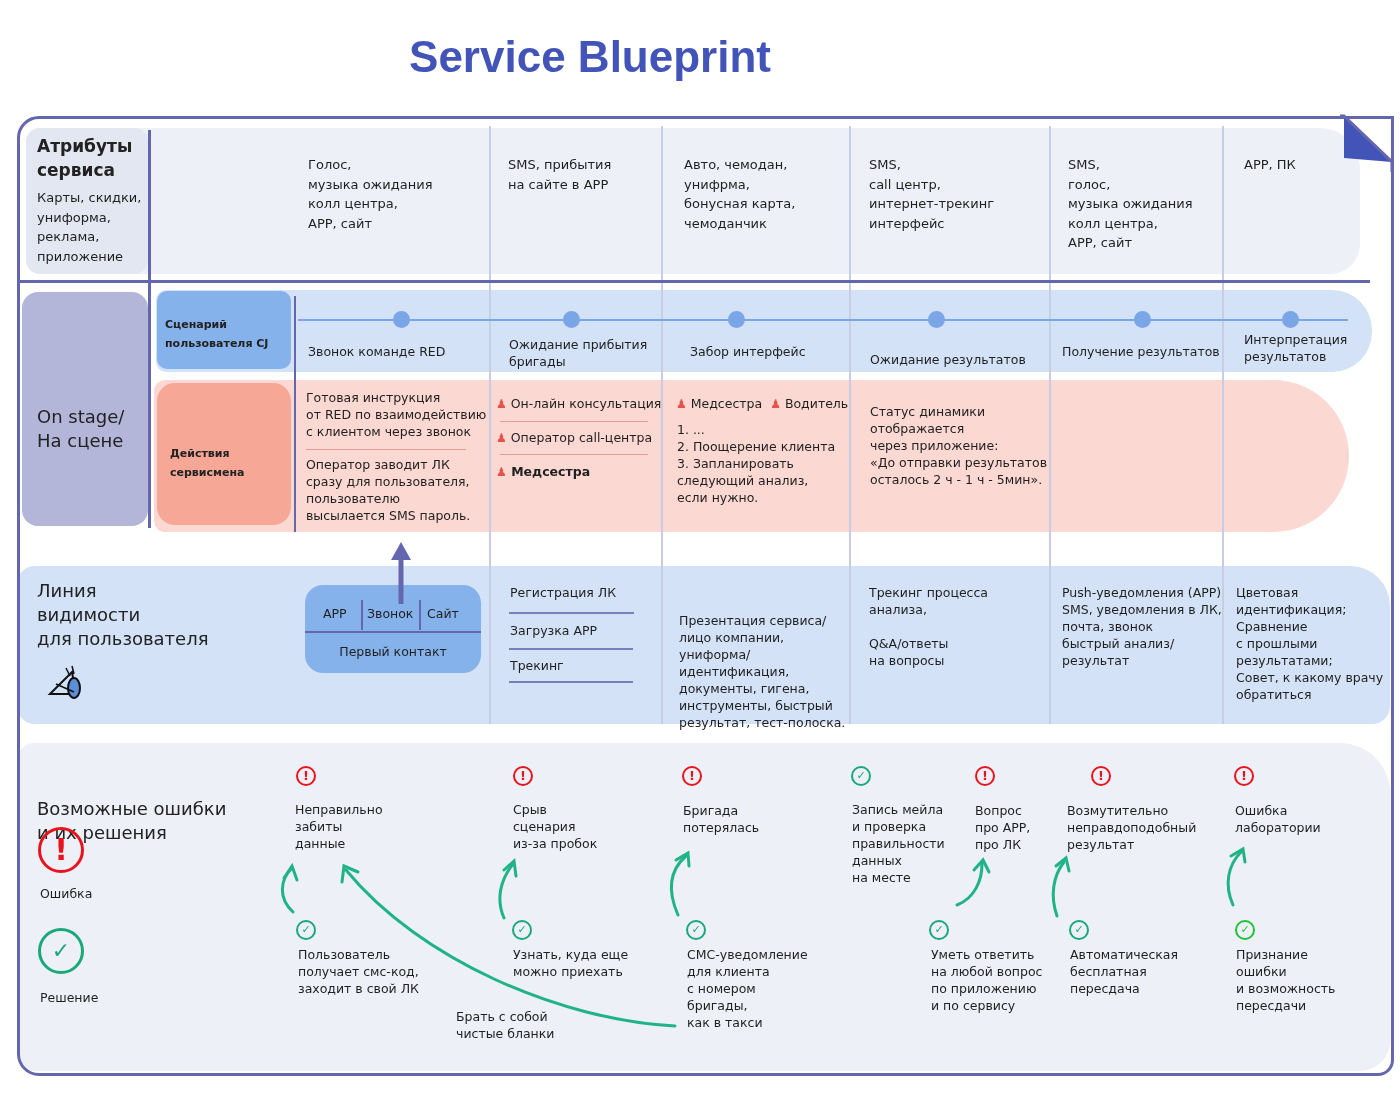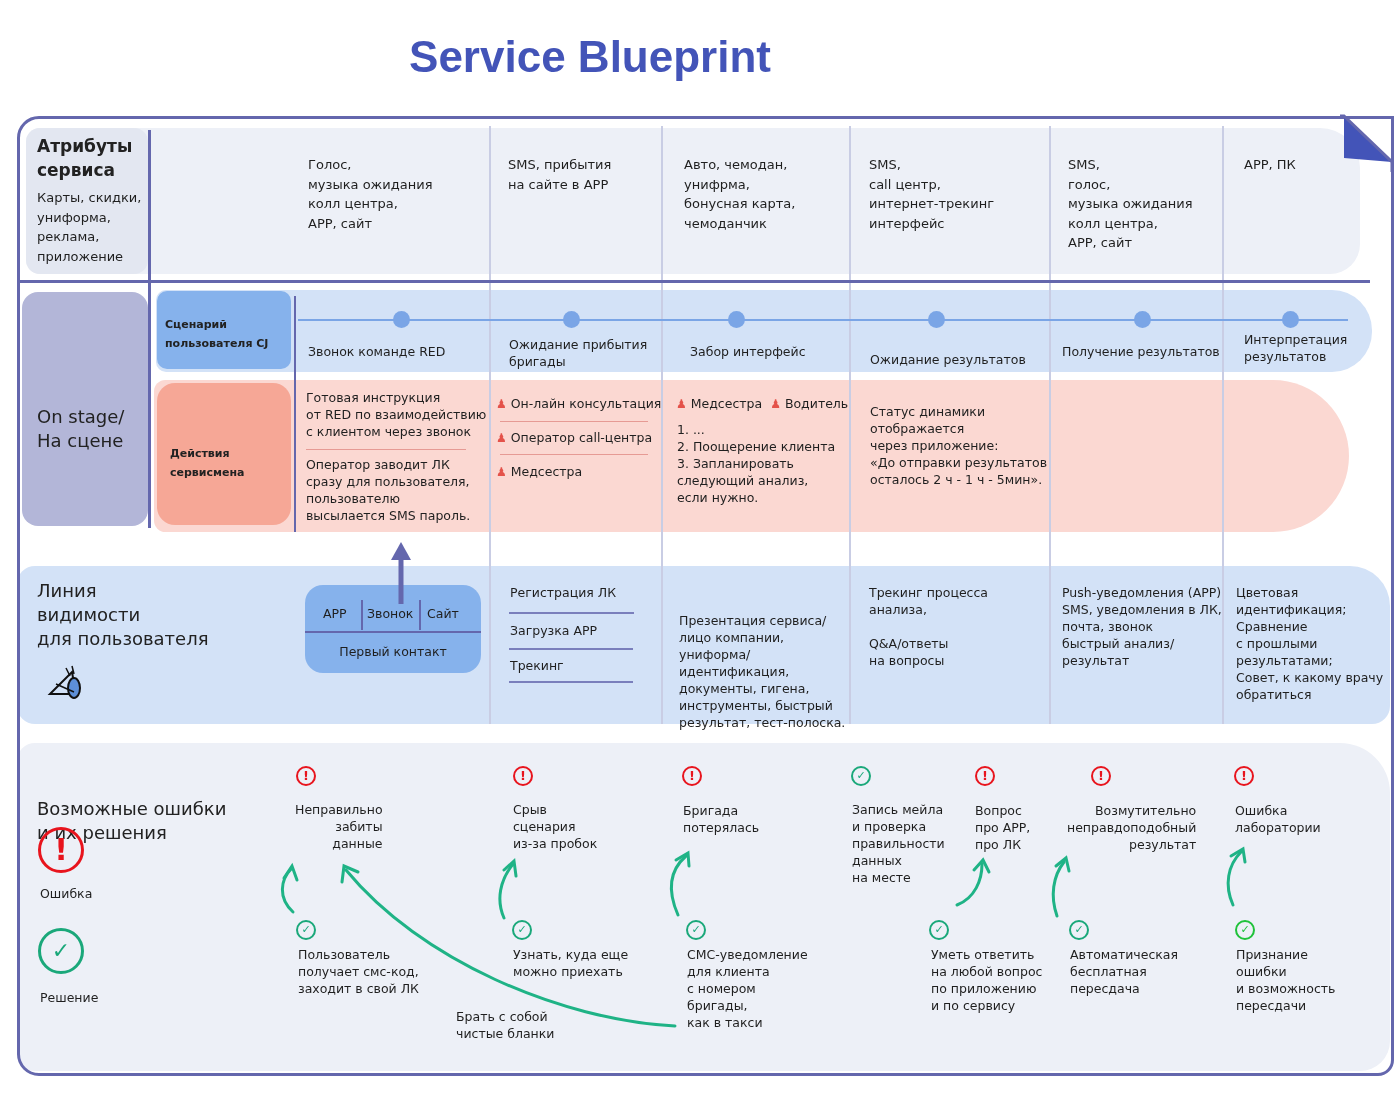--- a/index.html
+++ b/index.html
@@ -130,21 +130,21 @@
 <div class="abs redline" style="left:306px;top:449px;width:160px;"></div>
 <div class="abs ts" style="left:306px;top:456px;">Оператор заводит ЛК
 сразу для пользователя,
 пользователю
 высылается SMS пароль.</div>
 
 <div class="abs ts" style="left:496px;top:395px;"><span class="person">♟</span> <span>Он-лайн консультация</span></div>
 <div class="abs redline" style="left:500px;top:421px;width:148px;"></div>
 <div class="abs ts" style="left:496px;top:429px;"><span class="person">♟</span> <span>Оператор call-центра</span></div>
 <div class="abs redline" style="left:500px;top:454px;width:148px;"></div>
-<div class="abs ts" style="left:496px;top:463px;"><span class="person">♟</span> <span>Медсестра</span></div>
+<div class="abs ts" style="left:496px;top:463px;font-weight:bold;"><span class="person">♟</span> <span>Медсестра</span></div>
 
 <div class="abs ts" style="left:676px;top:395px;"><span class="person">♟</span> <span>Медсестра</span>&nbsp;&nbsp;<span class="person">♟</span> <span>Водитель</span></div>
 <div class="abs ts" style="left:677px;top:421px;">1. ...
 2. Поощерение клиента
 3. Запланировать
 следующий анализ,
 если нужно.</div>
 <div class="abs ts" style="left:870px;top:403px;">Статус динамики
 отображается
 через приложение:
@@ -205,42 +205,42 @@
 обратиться</div>
 
 <div class="abs h2" style="left:37px;top:797px;">Возможные ошибки
 и их решения</div>
 <div class="abs err-big" style="left:38px;top:827px;">!</div>
 <div class="abs ts" style="left:40px;top:885px;">Ошибка</div>
 <div class="abs ok-big" style="left:38px;top:928px;">✓</div>
 <div class="abs ts" style="left:40px;top:989px;">Решение</div>
 
 <div class="abs err-ic" style="left:296px;top:766px;">!</div>
-<div class="abs ts" style="left:295px;top:801px;text-align:right;">Неправильно
+<div class="abs ts" style="left:295px;top:801px;">Неправильно
 забиты
 данные</div>
 <div class="abs err-ic" style="left:513px;top:766px;">!</div>
 <div class="abs ts" style="left:513px;top:801px;">Срыв
 сценария
 из-за пробок</div>
 <div class="abs err-ic" style="left:682px;top:766px;">!</div>
 <div class="abs ts" style="left:683px;top:802px;">Бригада
 потерялась</div>
 <div class="abs ok-ic" style="left:851px;top:766px;">✓</div>
 <div class="abs ts" style="left:852px;top:801px;">Запись мейла
 и проверка
 правильности
 данных
 на месте</div>
 <div class="abs err-ic" style="left:975px;top:766px;">!</div>
 <div class="abs ts" style="left:975px;top:802px;">Вопрос
 про APP,
 про ЛК</div>
 <div class="abs err-ic" style="left:1091px;top:766px;">!</div>
-<div class="abs ts" style="left:1067px;top:802px;text-align:right;">Возмутительно
+<div class="abs ts" style="left:1067px;top:802px;">Возмутительно
 неправдоподобный
 результат</div>
 <div class="abs err-ic" style="left:1234px;top:766px;">!</div>
 <div class="abs ts" style="left:1235px;top:802px;">Ошибка
 лаборатории</div>
 
 <div class="abs ok-ic" style="left:296px;top:920px;">✓</div>
 <div class="abs ts" style="left:298px;top:946px;">Пользователь
 получает смс-код,
 заходит в свой ЛК</div>

